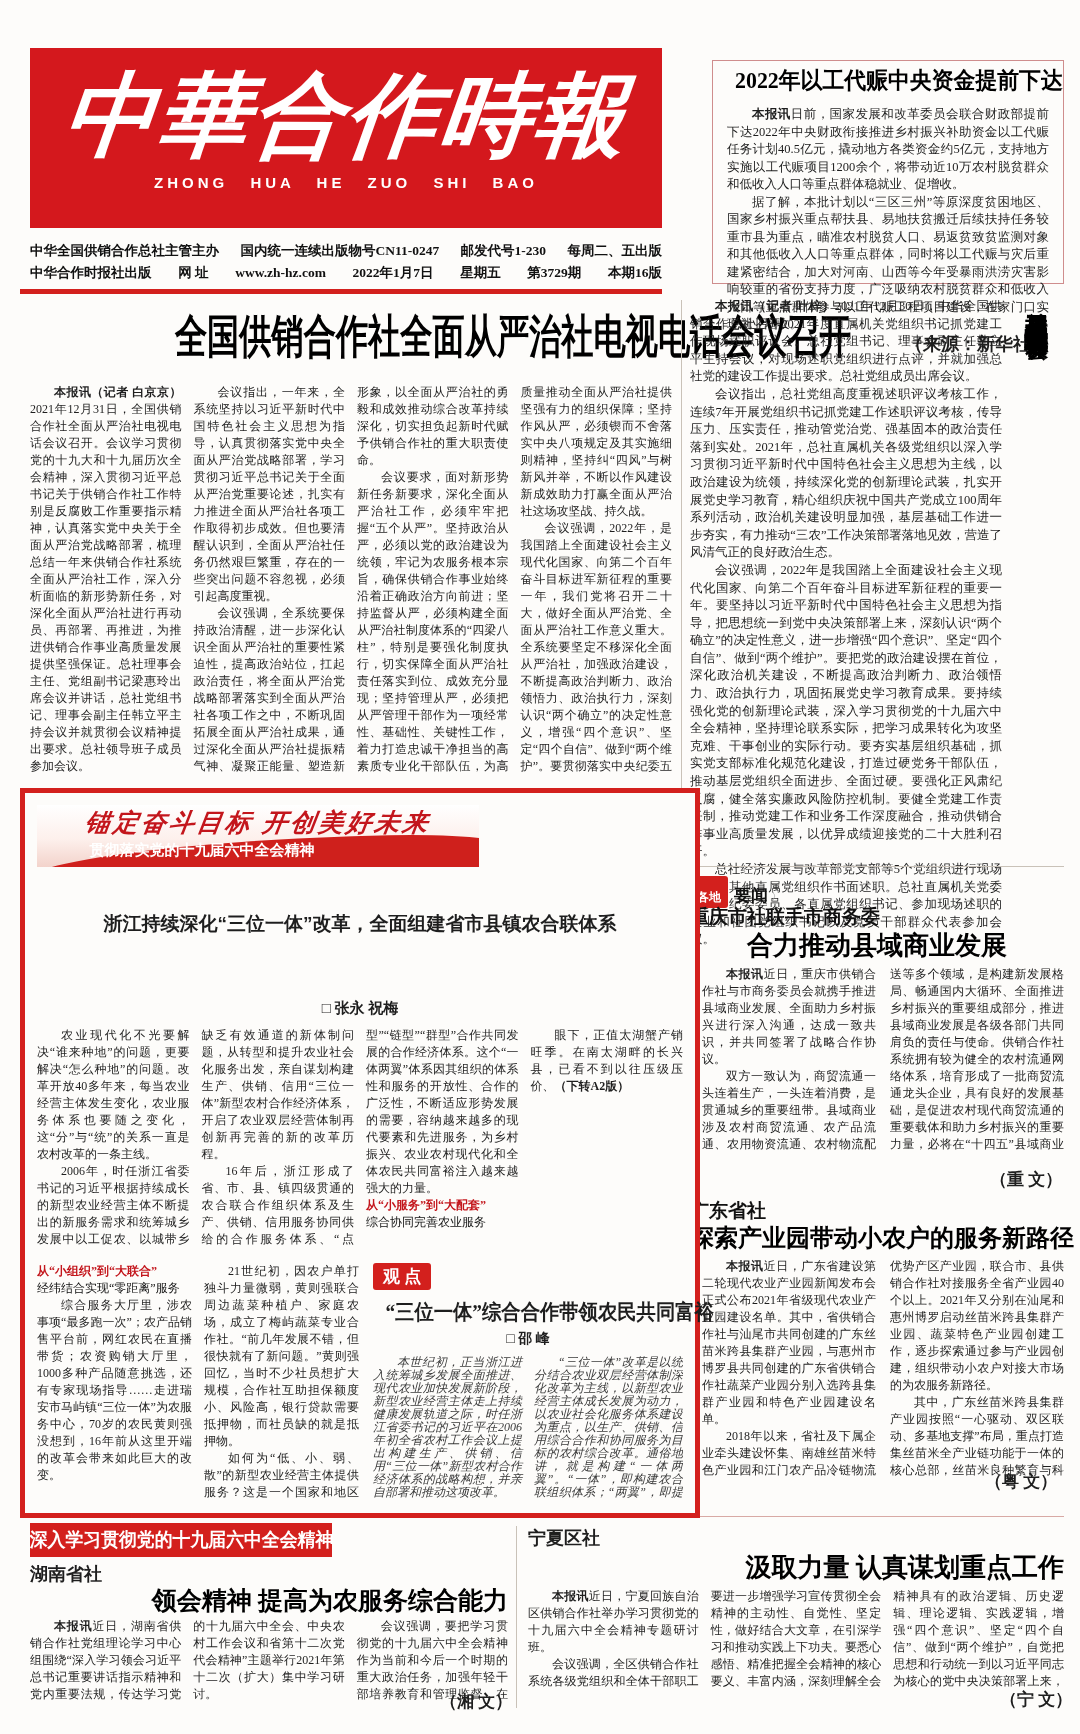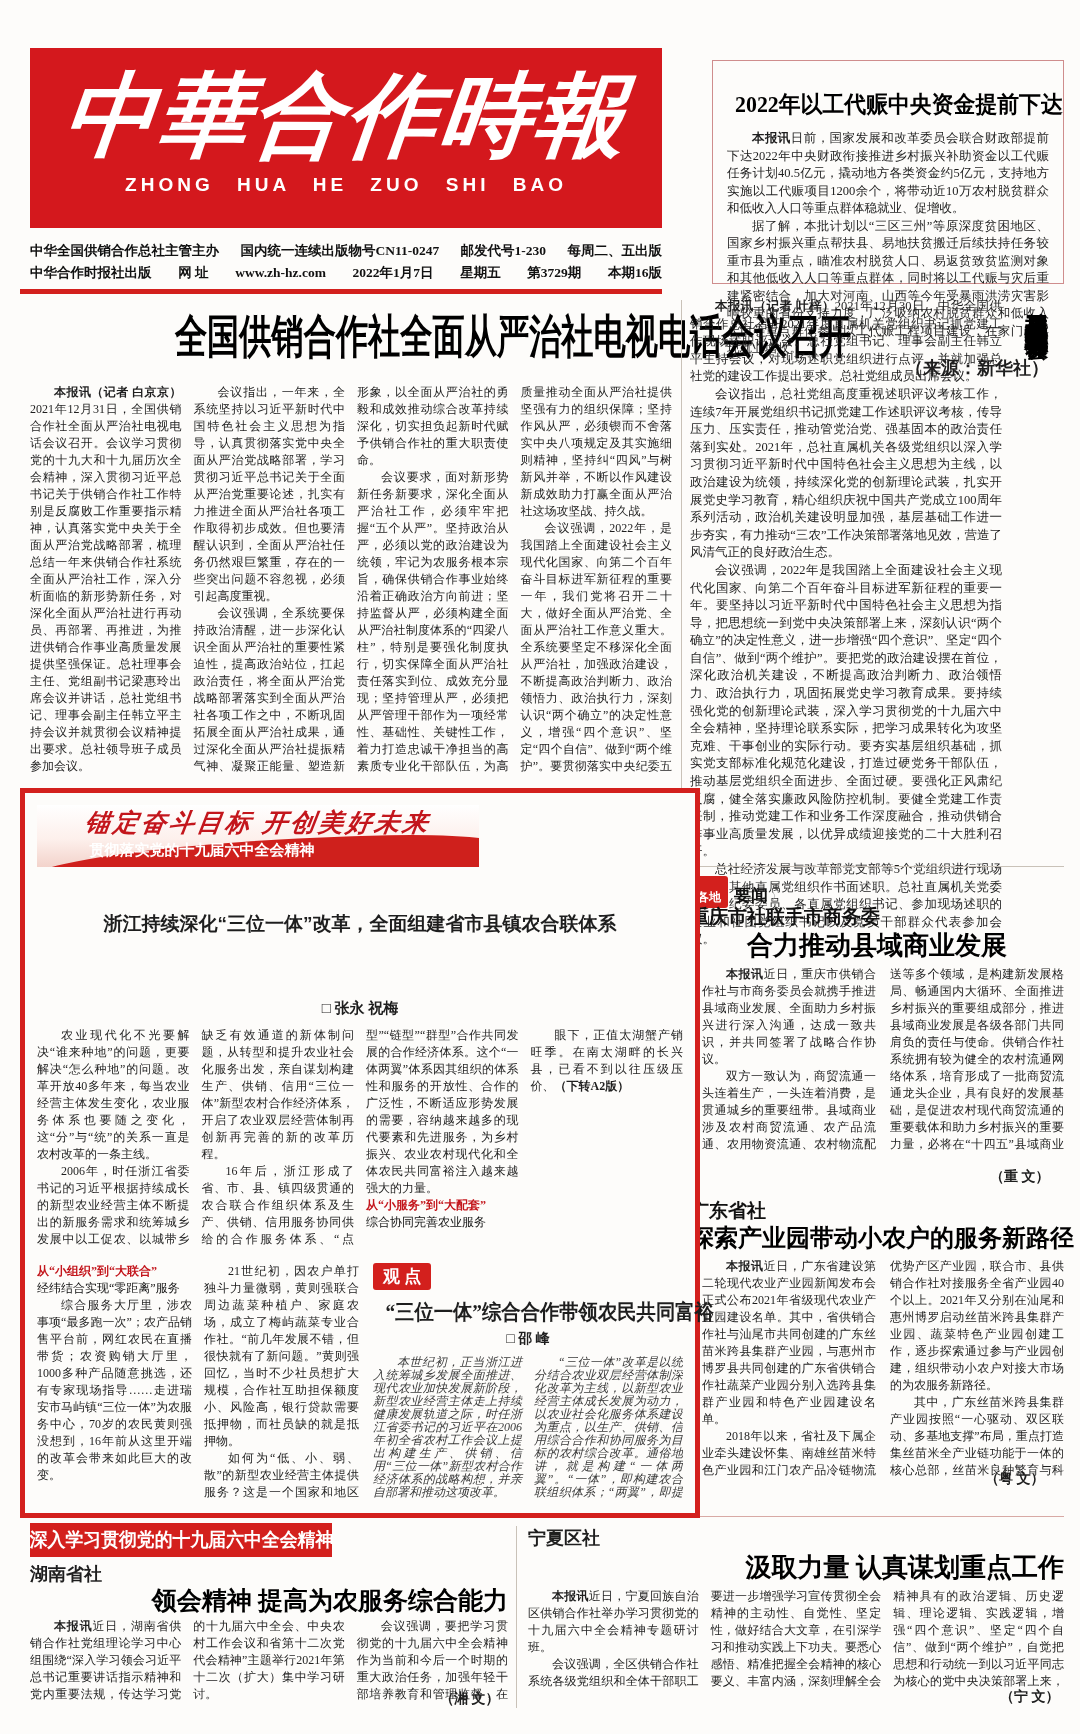--- a/index.html
+++ b/index.html
@@ -9,50 +9,50 @@
   .sans{font-family:"Liberation Sans","DejaVu Sans",sans-serif;}
   .jt{text-align:justify;text-justify:inter-ideograph;}
   p{margin:0;text-indent:2em;}
   .cols{column-fill:auto;overflow:hidden;}
   .hairline{background:#c9c2b8;}
   .redline{background:#d3201d;}
   
   .masthead{left:30px;top:48px;width:632px;height:180px;background:#d4181d;text-align:center;}
   .mast-title{margin-top:14px;font-size:92px;line-height:108px;font-weight:700;font-style:italic;
               color:#ffffff;letter-spacing:2px;transform:skewX(-6deg);white-space:nowrap;}
-  .mast-pinyin{margin-top:4px;color:#ffffff;font-size:19px;letter-spacing:4px;word-spacing:14px;font-weight:700;}
+  .mast-pinyin{margin-top:4px;color:#ffffff;font-size:15px;letter-spacing:4px;word-spacing:14px;font-weight:700;}
   .info-row{left:30px;width:632px;height:22px;display:flex;justify-content:space-between;
             font-size:13.5px;font-weight:700;color:#111;white-space:nowrap;align-items:center;}
   
   .mainhead-wrap{left:30px;top:306px;width:642px;height:66px;text-align:center;}
   .mainhead{display:inline-block;font-size:46px;font-weight:900;white-space:nowrap;
             transform:scaleX(.70);transform-origin:center;letter-spacing:0px;color:#000;}
   .mainbody{left:30px;top:384px;width:642px;height:398px;column-count:4;column-gap:12px;
             font-size:12px;line-height:17px;}
   .lead{font-weight:700;}
   
   .trbox{left:712px;top:60px;width:352px;height:224px;border:1px solid #cf8d8d;box-sizing:border-box;
-         padding:24px 14px;}
+         padding:0 14px;}
   .trtitle{text-align:center;font-weight:900;font-size:23px;white-space:nowrap;margin:4px 0 10px 0;
            transform:scaleX(.95);transform-origin:center;color:#000;}
   .trbody{font-size:12.5px;line-height:17.5px;}
   .trsource{text-align:right;font-weight:700;font-size:18px;margin-top:2px;text-indent:0;}
   
   .zbody{left:690px;top:298px;width:312px;height:556px;font-size:12.5px;line-height:17.6px;}
   .vhead{left:1010px;top:294px;width:54px;height:586px;writing-mode:vertical-rl;text-orientation:upright;
          font-weight:900;font-size:23px;line-height:54px;letter-spacing:1px;color:#000;text-align:justify;}
   
   .badge{display:inline-block;background:#d3201d;color:#fff;font-weight:700;font-size:12px;
          padding:13px 7px 2px 7px;border-radius:3px;}
   .badge-suffix{font-weight:900;font-size:17px;color:#111;margin-left:6px;}
   .badge-deco{color:#9a9a9a;font-size:14px;margin-left:2px;}
   .kicker{font-weight:900;font-size:19px;color:#111;}
   .rtitle{text-align:center;font-weight:900;font-size:26px;color:#000;white-space:nowrap;}
   .rbody{font-size:12px;line-height:17px;column-count:2;column-gap:14px;}
-  .sign{font-weight:700;font-size:14px;text-indent:0;}
+  .sign{font-weight:700;font-size:17px;text-indent:0;}
   
   .redbox{left:20px;top:788px;width:680px;height:730px;border:5px solid #d3201d;box-sizing:border-box;background:#fdfcfa;}
   .banner{position:absolute;left:12px;top:12px;width:442px;height:62px;overflow:hidden;
           background:linear-gradient(180deg,#ffffff 0%,#fdf0ec 55%,#f3d3cb 100%);}
   .banner-swoosh{position:absolute;left:-24px;right:-24px;top:33px;height:64px;background:#cf201c;
                  border-radius:100% 30% 0 0/90% 24% 0 0;transform:rotate(-1.2deg);}
   .banner-cal{position:relative;z-index:2;text-align:center;font-style:italic;font-weight:700;
               font-size:25px;color:#c3161c;margin-top:1px;letter-spacing:3px;white-space:nowrap;
               transform:skewX(-8deg);}
   .banner-sub{position:absolute;z-index:2;left:0;width:330px;top:36px;text-align:center;color:#fff;

